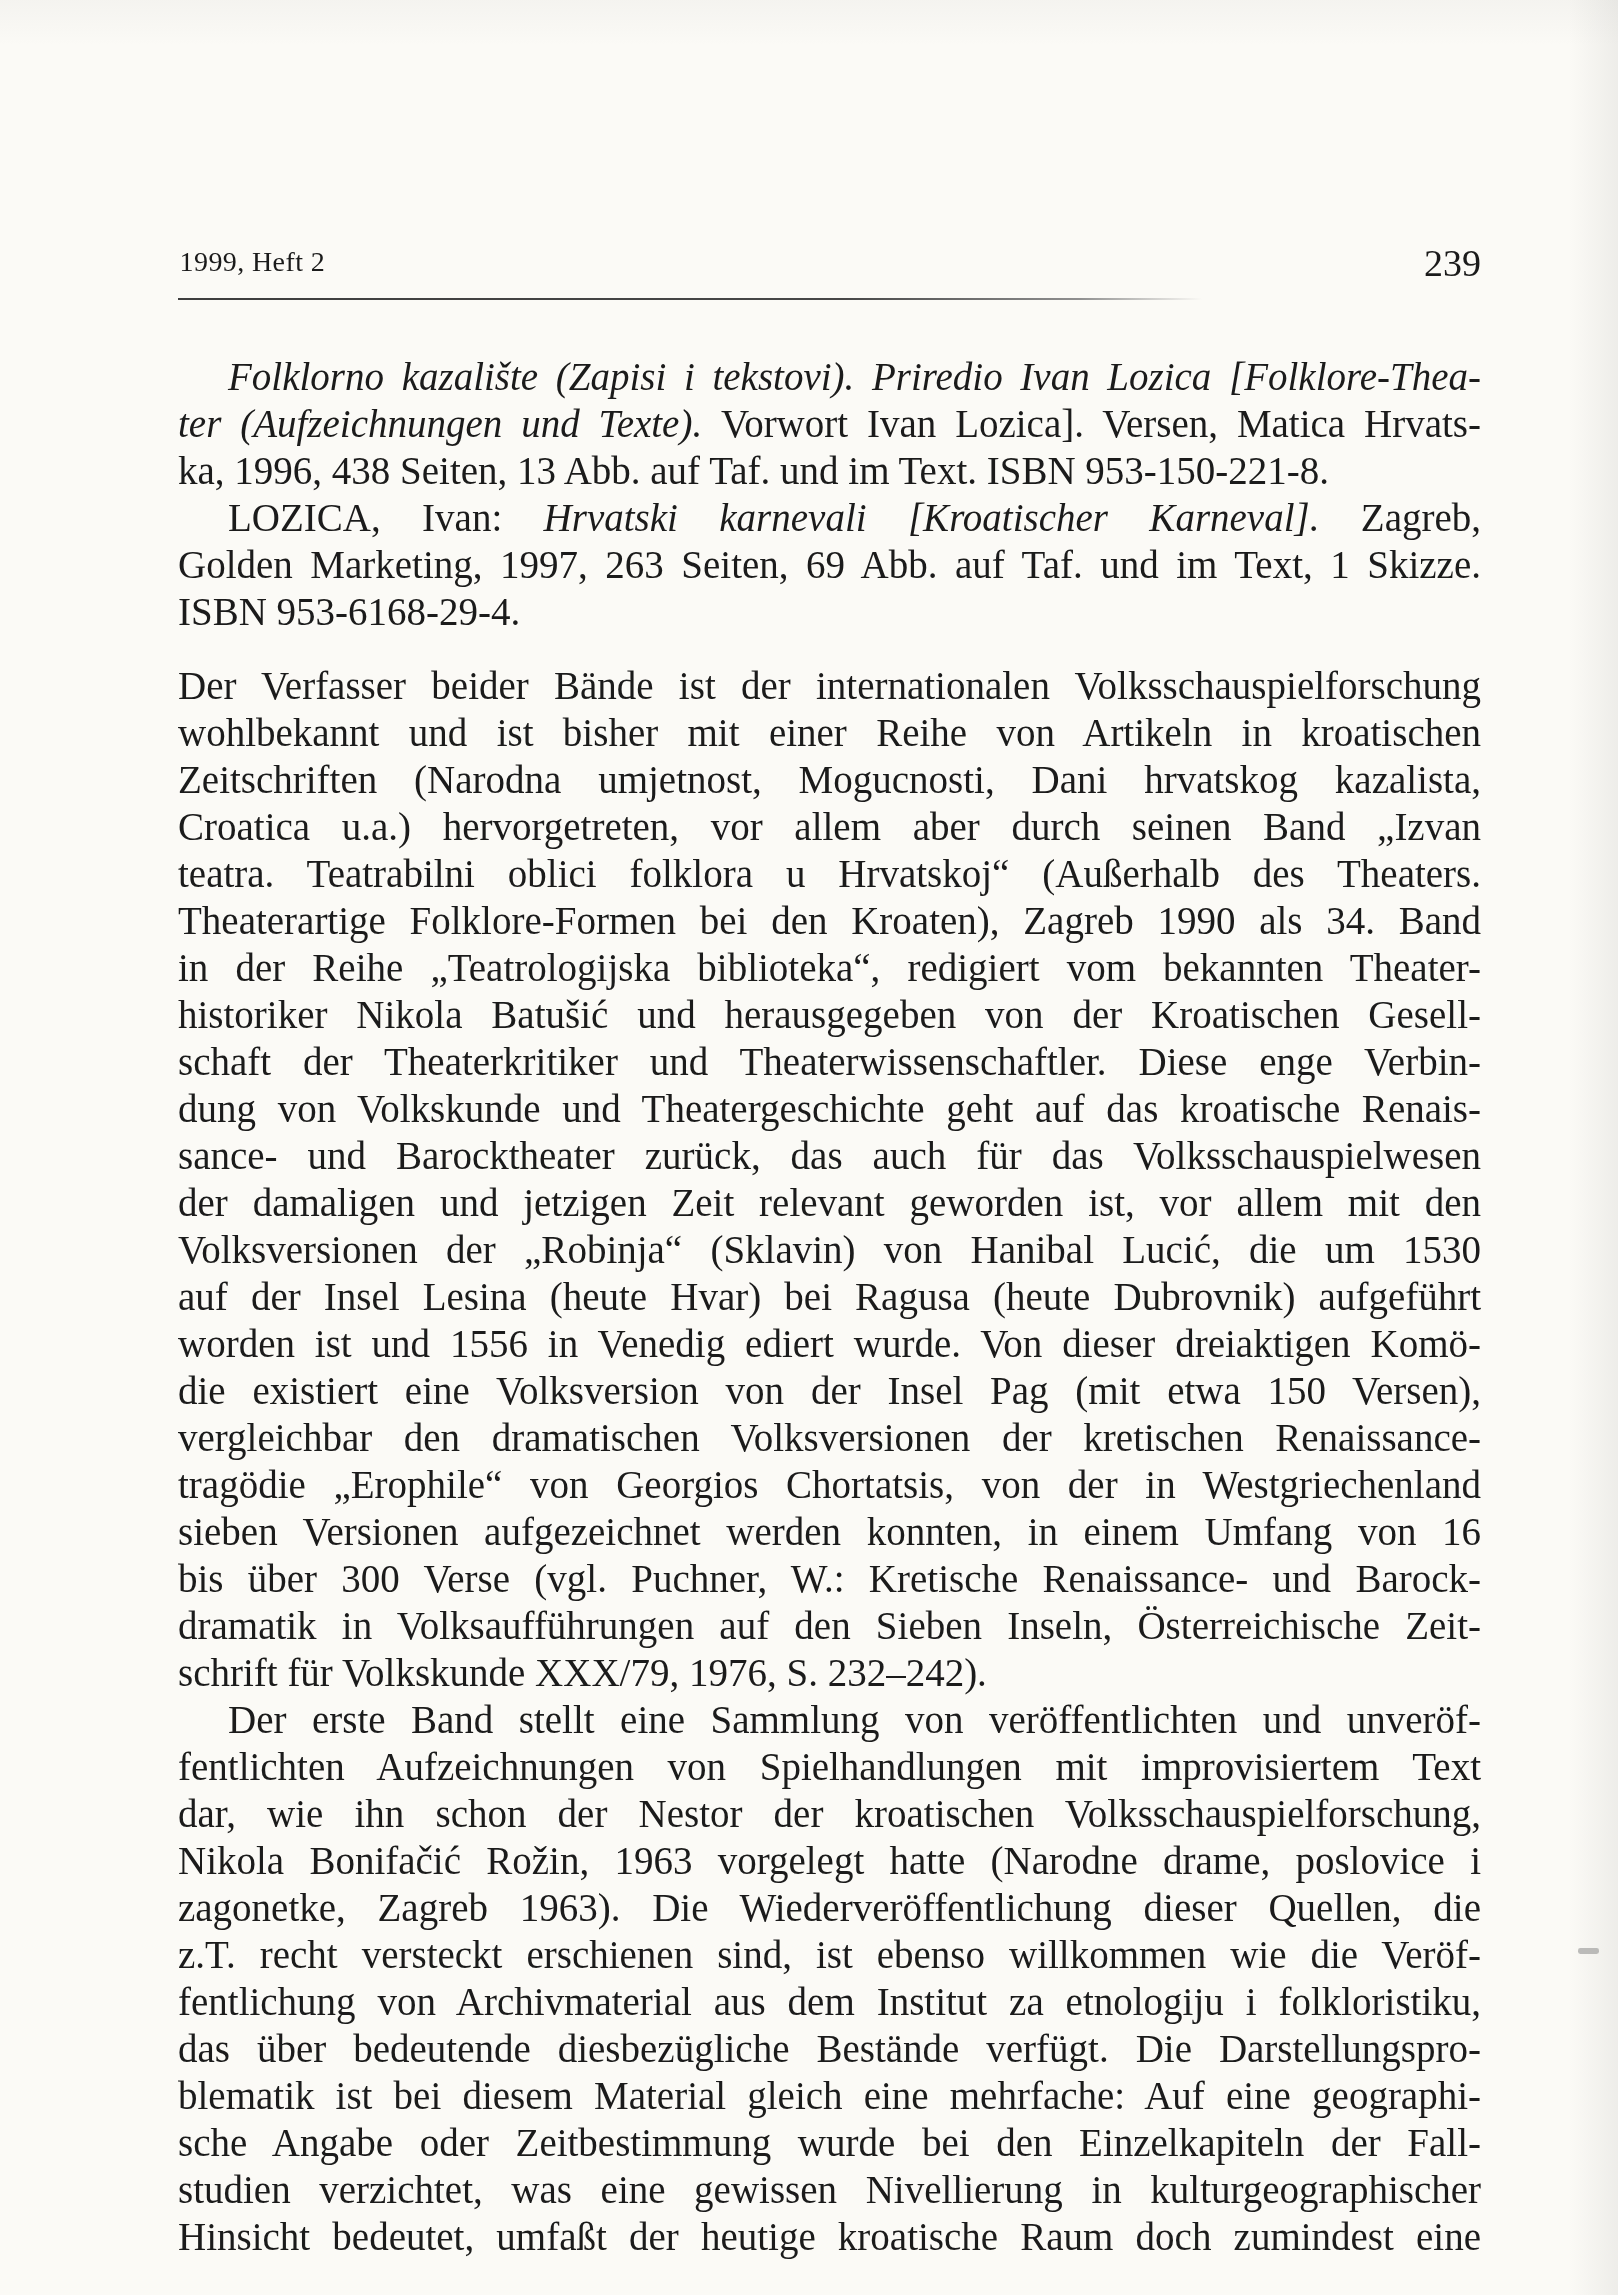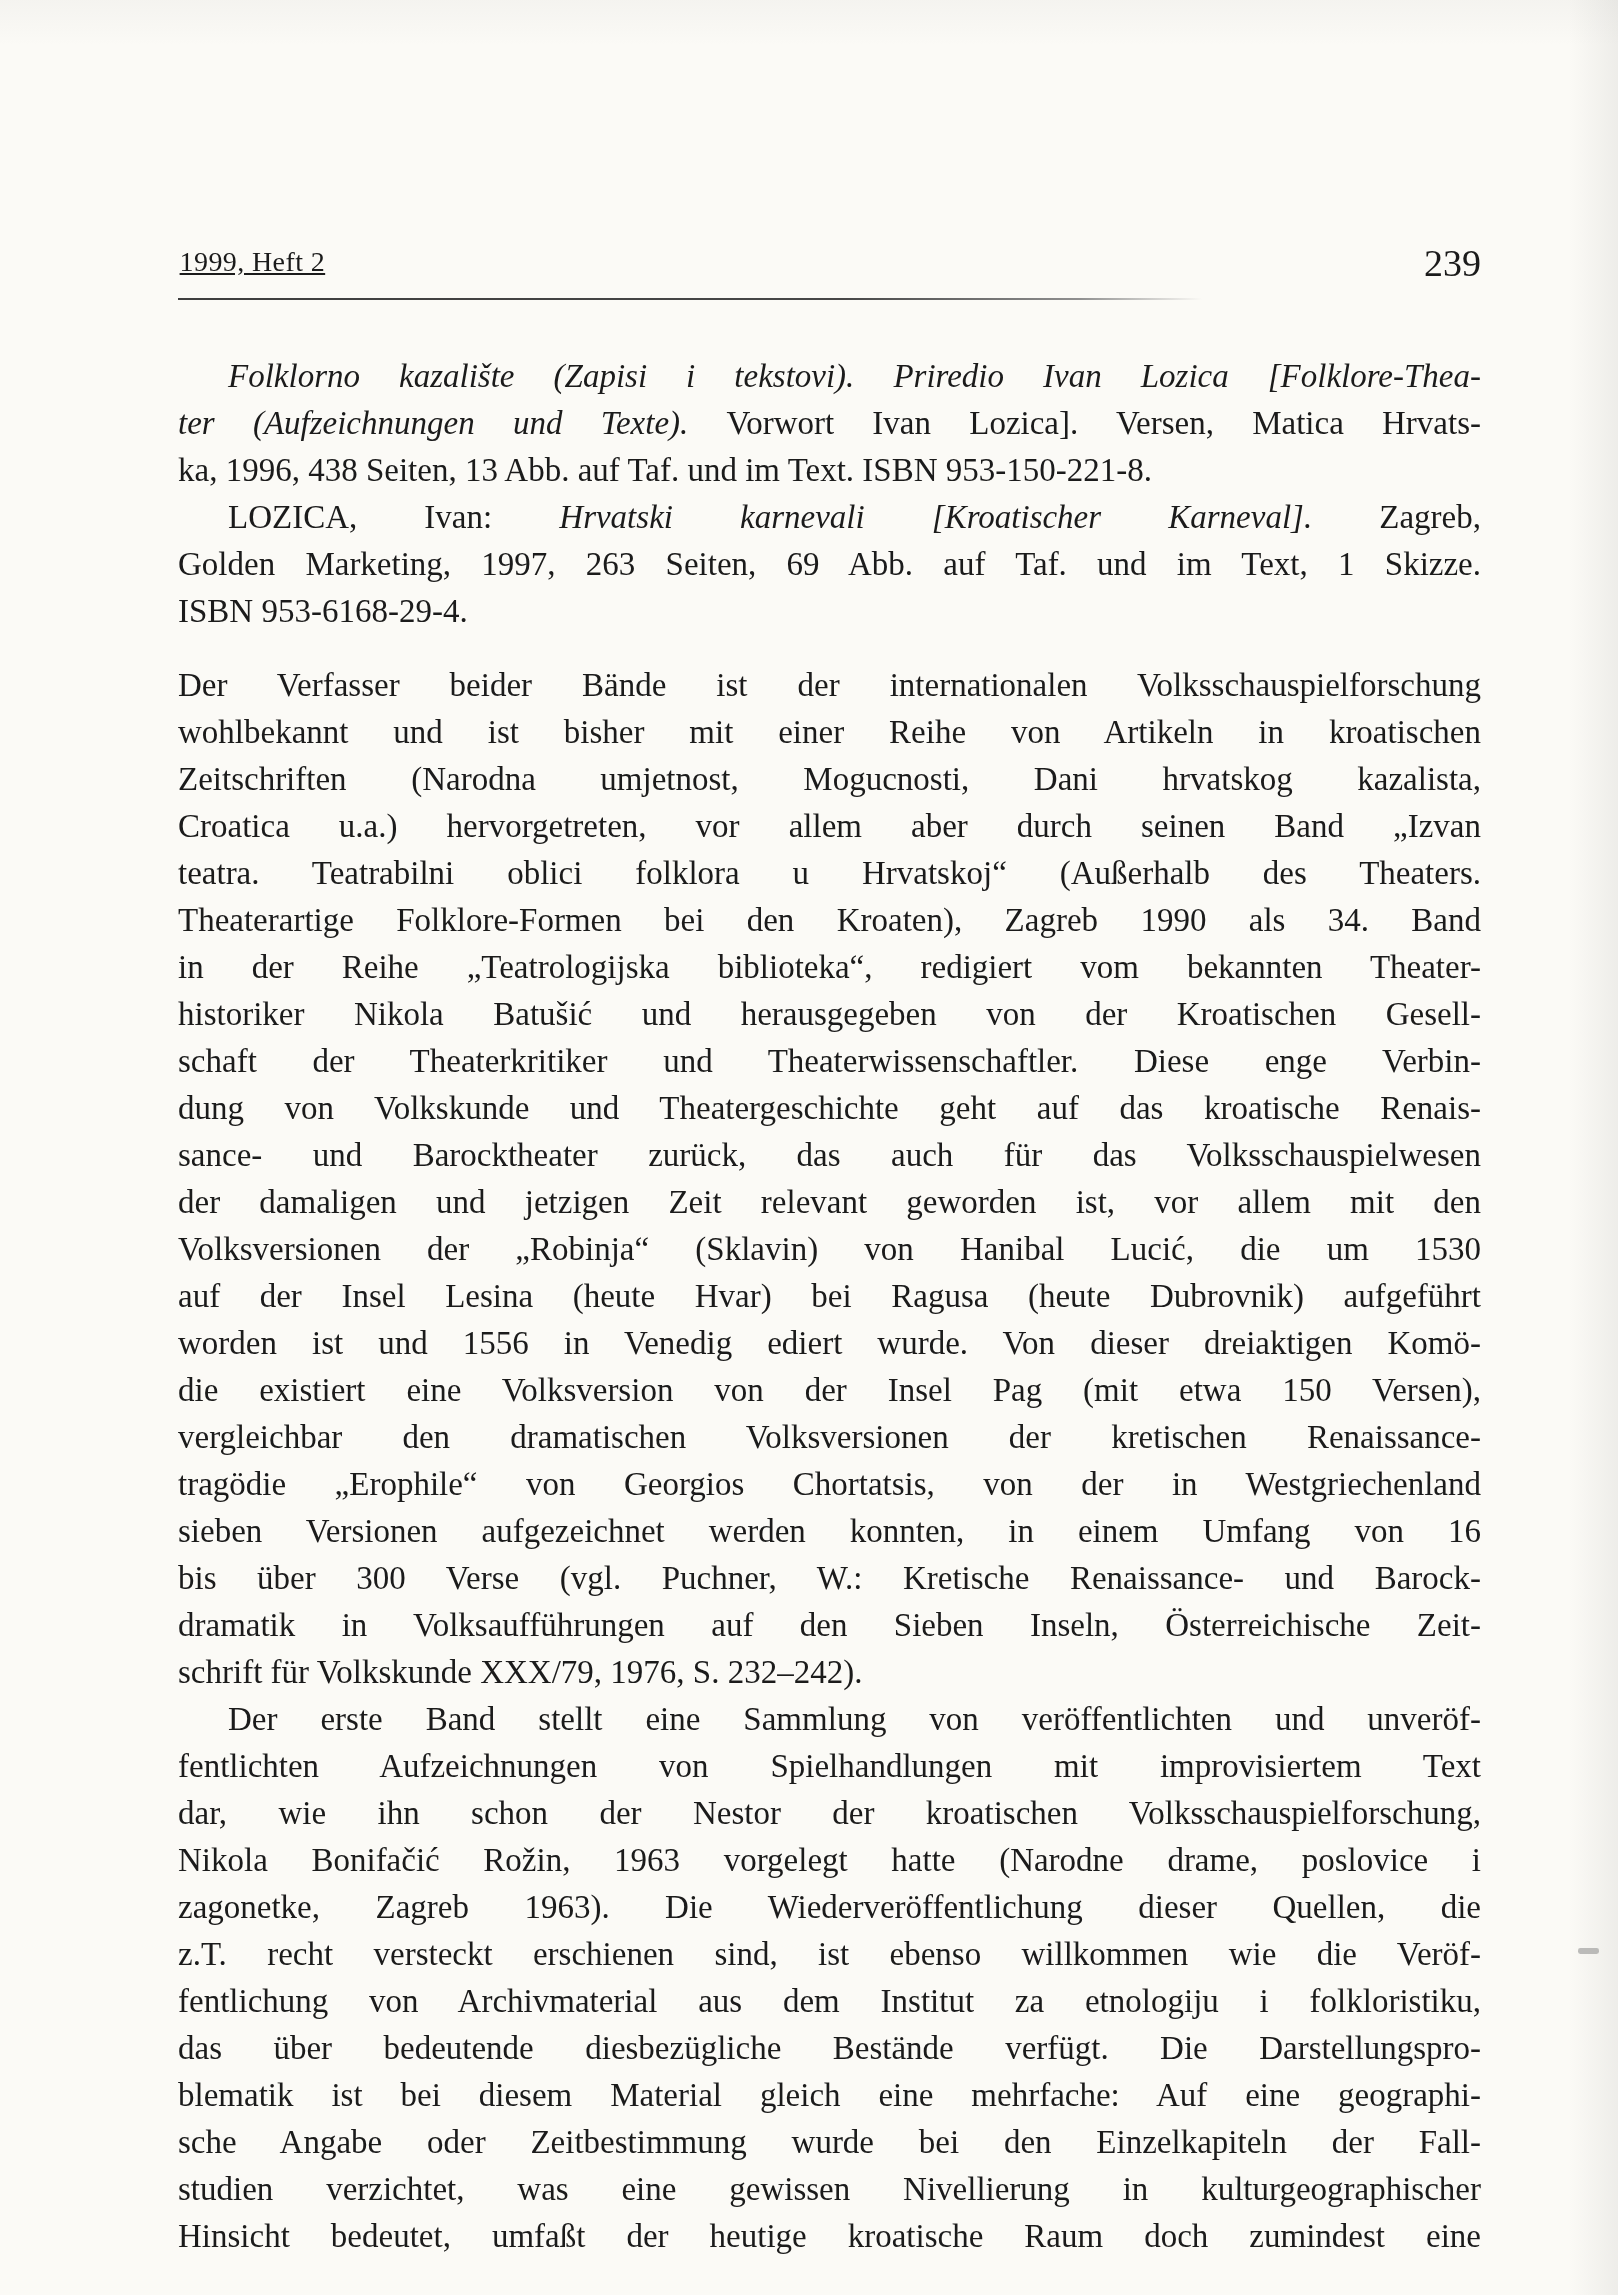--- a/index.html
+++ b/index.html
@@ -29,21 +29,21 @@
   }
   .header {
     position: absolute;
     top: 236px;
     left: 0;
     width: 100%;
     height: 44px;
   }
   .h-left {
     position: absolute; left: 1.6px; bottom: 1.6px;
-    font-size: 28px; letter-spacing: 0.4px; text-decoration: underline;
+    font-size: 28px; letter-spacing: 0.4px;
   }
   .h-center {
     position: absolute; left: 0; right: 0; bottom: 1.6px;
     text-align: center; font-size: 28px; letter-spacing: 0.4px;
   }
   .h-right {
     position: absolute; right: 0; bottom: -4.9px;
     font-size: 38px;
   }
   .rule {
@@ -52,21 +52,21 @@
     left: 0;
     width: 1024px;
     height: 2.4px;
     background: linear-gradient(to right, #3e3e3e 0%, #474747 65%, #8f8f8f 88%, rgba(120,120,120,0) 100%);
   }
   .text {
     position: absolute;
     top: 353px;
     left: 0;
     width: 100%;
-    font-size: 33px;
+    font-size: 39px;
     line-height: 47px;
   }
   .para { }
   .gap-before { margin-top: 27px; }
   .indent-first .line:first-child { text-indent: 50px; }
   .line {
     text-align: justify;
     text-align-last: justify;
   }
   .line.last { text-align-last: left; }

